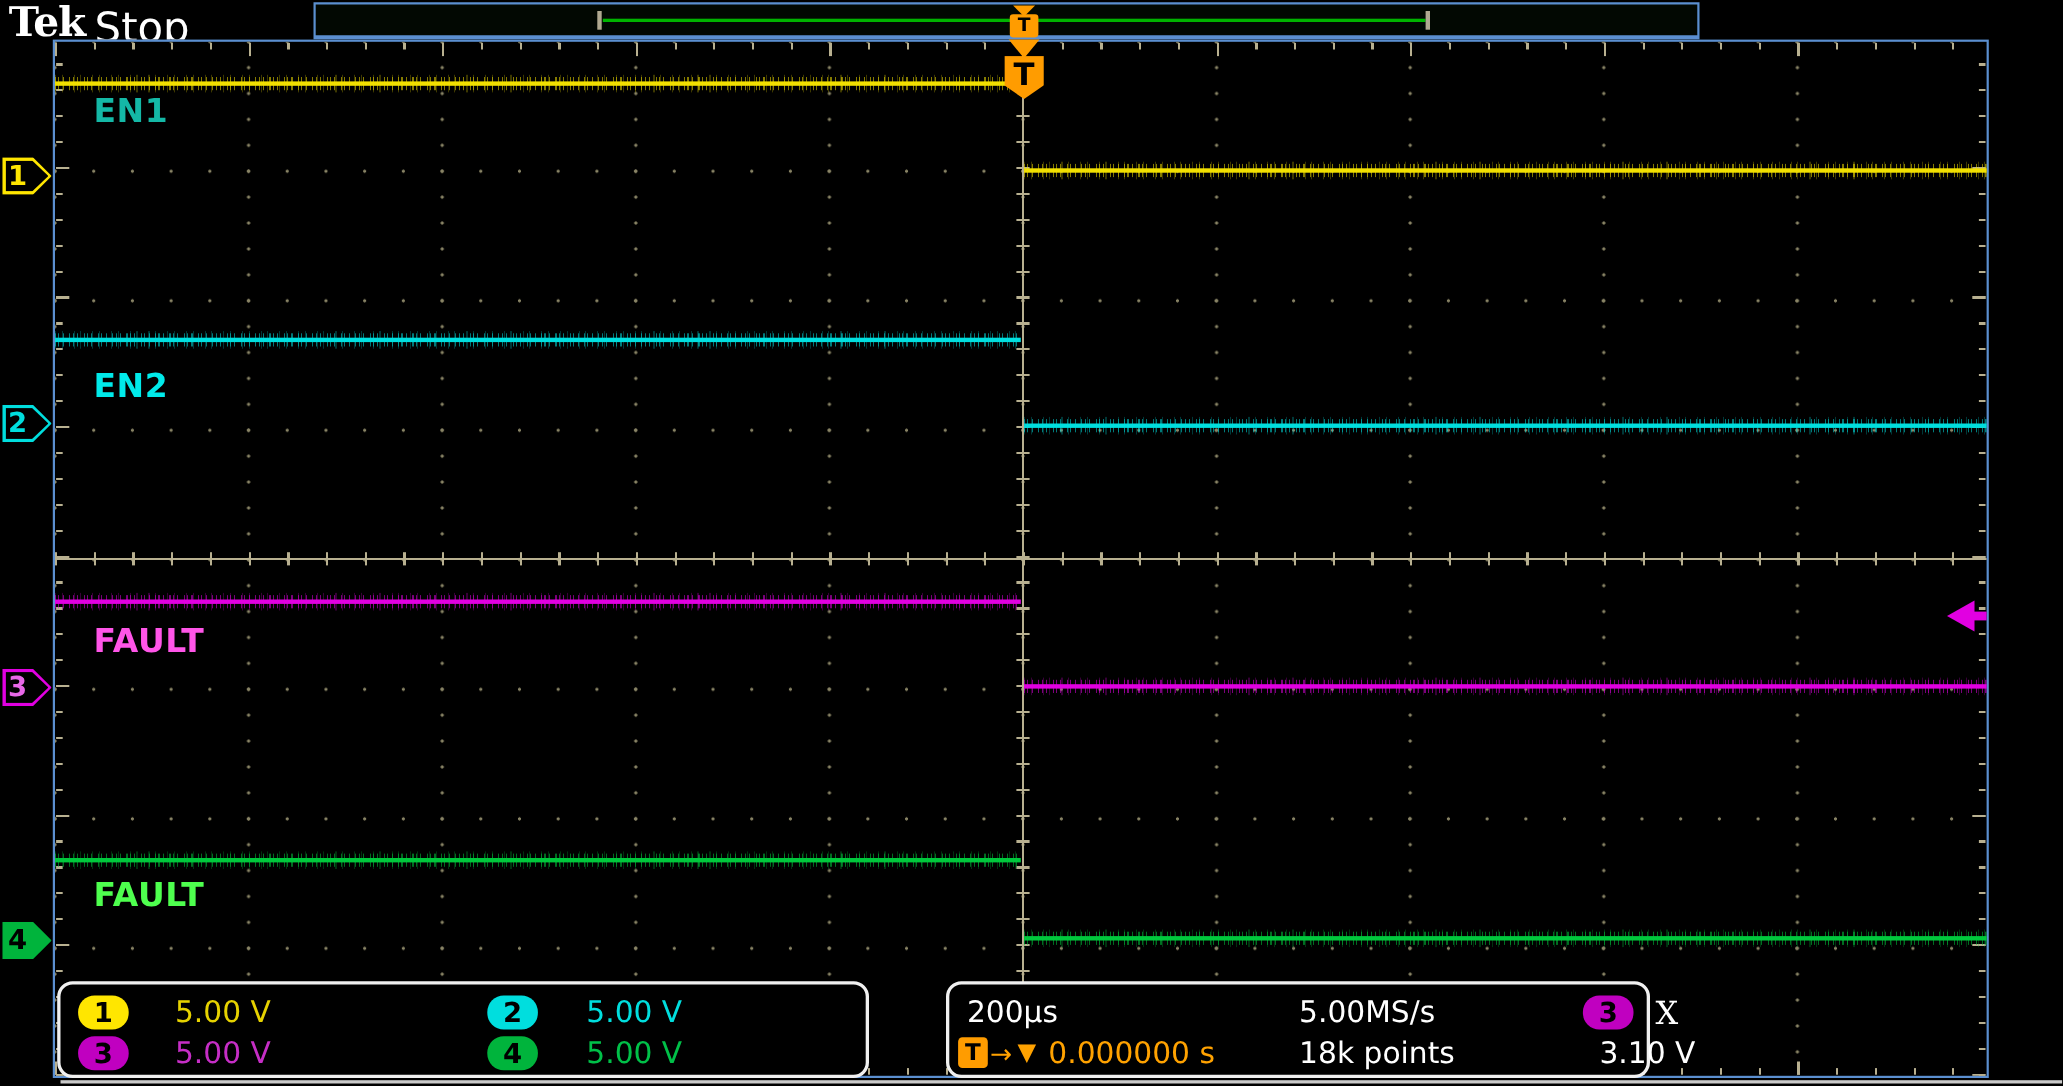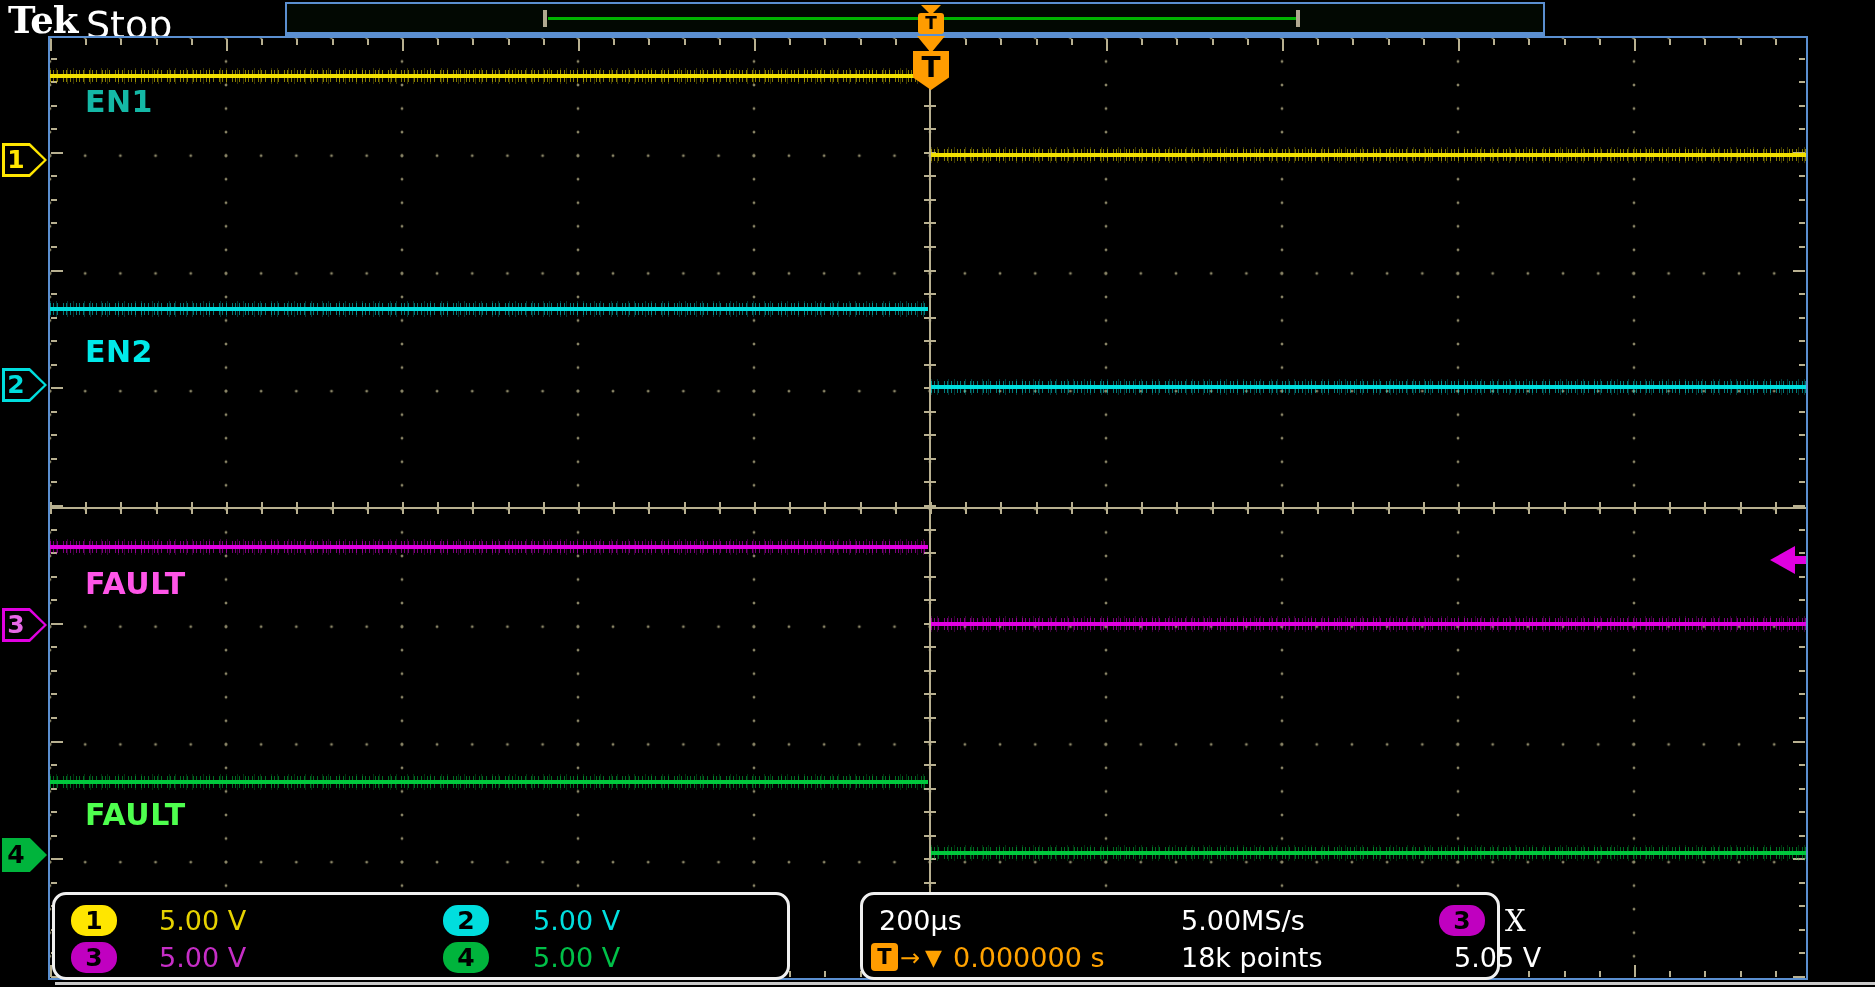--- a/index.html
+++ b/index.html
@@ -207,16 +207,16 @@
   <div class="readout-box box-right">
     <div class="rd row1 white" style="left:16px">200µs</div>
     <div class="rd row1 white" style="left:318px">5.00MS/s</div>
     <div class="badge row1" style="left:576px;background:#c000c0">3</div>
     <div class="rd row1 white slope-x" style="left:642px">X</div>
     <div class="ticon">T</div>
     <div class="rd row2 orange" style="left:37px;font-size:24px">→</div>
     <div class="rd row2 orange" style="left:62px;font-size:22px">▼</div>
     <div class="rd row2 orange" style="left:90px">0.000000 s</div>
     <div class="rd row2 white" style="left:318px">18k points</div>
-    <div class="rd row2 white" style="left:591px">5.05 V</div>
+    <div class="rd row2 white" style="left:591px">3.10 V</div>
   </div>
 
 </div>
 
 </body></html>

